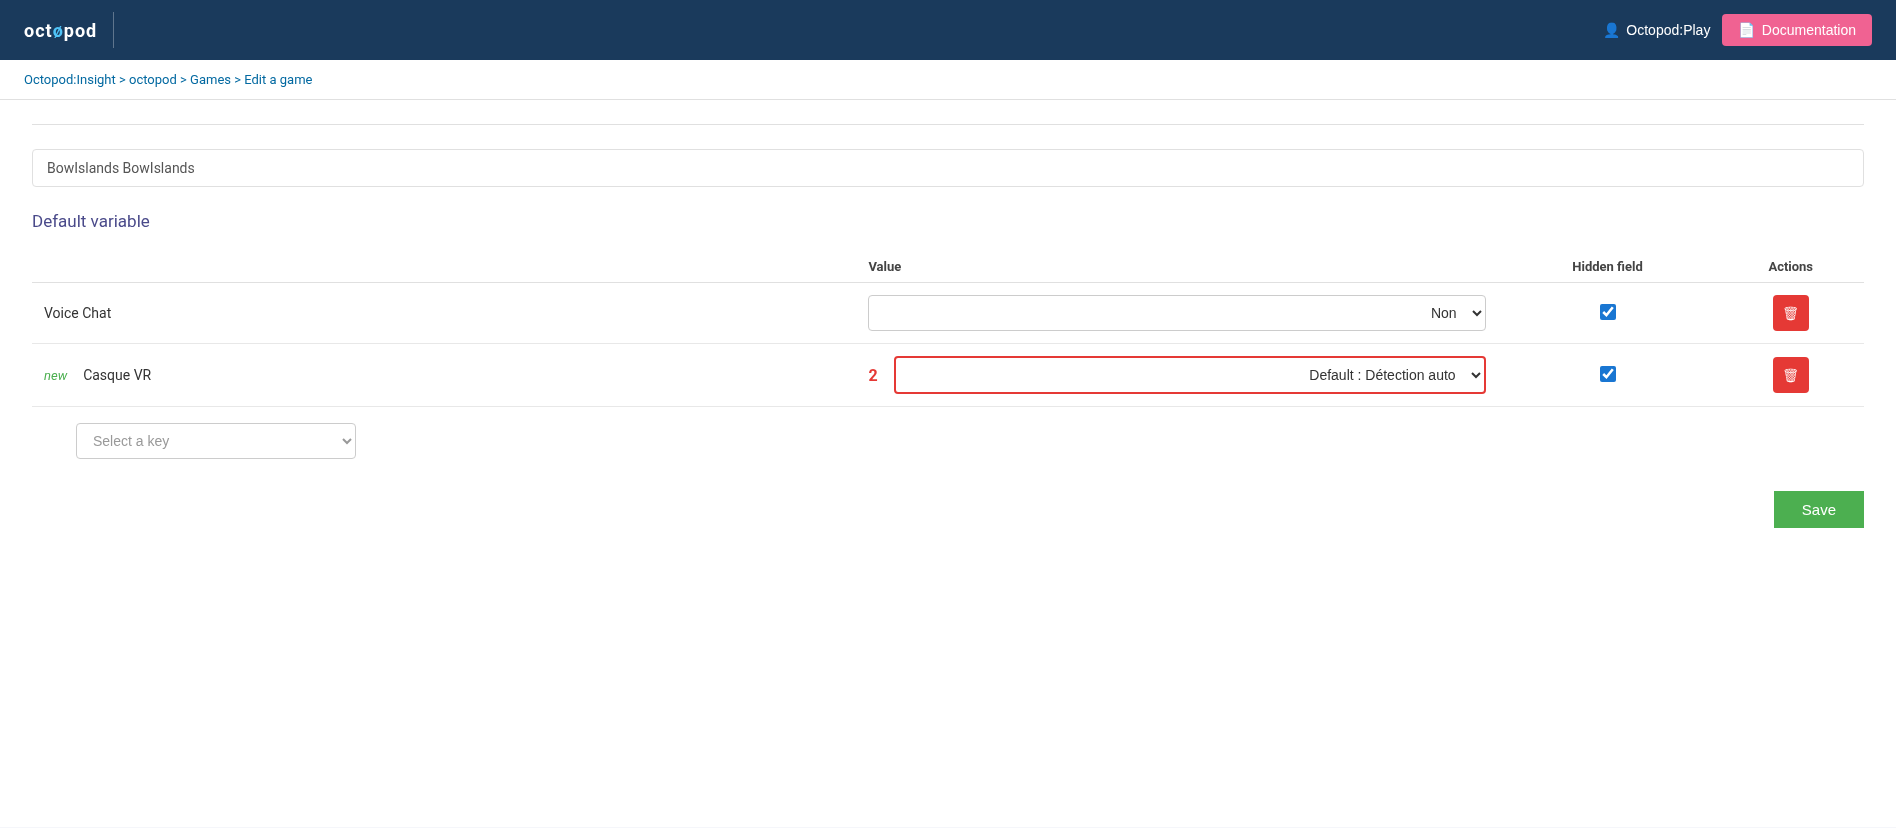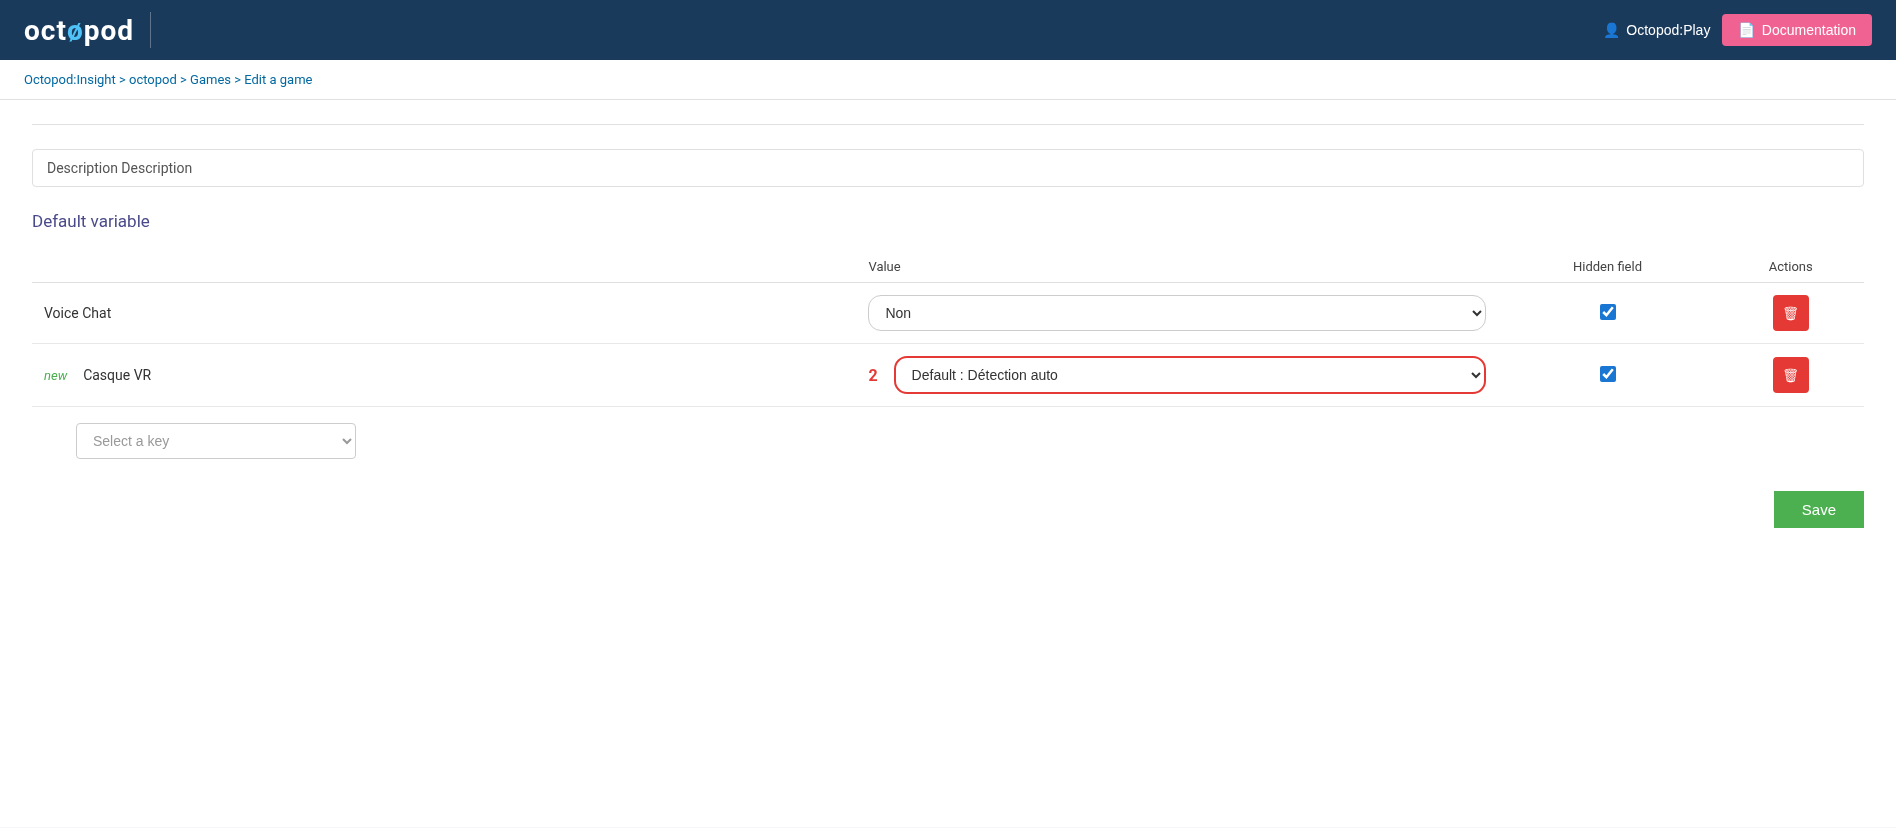--- a/index.html
+++ b/index.html
@@ -14,21 +14,21 @@
       height: 60px;
       justify-content: space-between;
     }
     .header-left {
       display: flex;
       align-items: center;
       gap: 16px;
     }
     .logo {
       color: white;
-      font-size: 28px;
+      font-size: 18px;
       font-weight: bold;
       letter-spacing: 1px;
     }
     .logo span { color: #4fc3f7; }
     .header-divider {
       width: 1px;
       height: 36px;
       background: rgba(255,255,255,0.3);
     }
     .header-right {
@@ -106,21 +106,21 @@
       margin-bottom: 20px;
     }
 
     
     .table {
       width: 100%;
       border-collapse: collapse;
     }
     .table thead tr th {
       font-size: 13px;
-      font-weight: 400;
+      font-weight: 700;
       color: #444;
       text-align: left;
       padding: 8px 12px;
       border-bottom: 1px solid #e0e0e0;
       margin-top: 28px;
     }
     .table thead tr th:nth-child(1) { width: 45%; }
     .table thead tr th:nth-child(2) { width: 35%; }
     .table thead tr th:nth-child(3) { width: 12%; text-align: center; }
     .table thead tr th:nth-child(4) { width: 8%; text-align: center; }
@@ -142,26 +142,27 @@
       color: #4caf50;
       font-style: italic;
       font-size: 13px;
       margin-right: 16px;
     }
 
     .select-field {
       width: 100%;
       padding: 8px 12px;
       border: 1px solid #ccc;
-      border-radius: 13px;
+      border-radius: 4px;
       background: white;
       font-size: 14px;
       color: #333;
       appearance: auto;
       cursor: pointer;
+      text-align: right;
     }
     .select-field.highlighted {
       border: 2px solid #e53935;
       outline: none;
     }
 
     .row-number {
       color: #e53935;
       font-weight: bold;
       font-size: 16px;
@@ -250,21 +251,21 @@
   </div>
 </header>
 
 <div class="breadcrumb">
   <span>Octopod:Insight &gt; octopod &gt; Games &gt; Edit a game</span>
 </div>
 
 <div class="main">
   <hr class="divider">
 
-  <div class="description-field">Description Description</div>
+  <div class="description-field">BowIslands BowIslands</div>
 
   <h2 class="section-title">Default variable</h2>
 
   <table class="table">
     <thead>
       <tr>
         <th></th>
         <th>Value</th>
         <th style="text-align:center;">Hidden field</th>
         <th style="text-align:center;">Actions</th>

